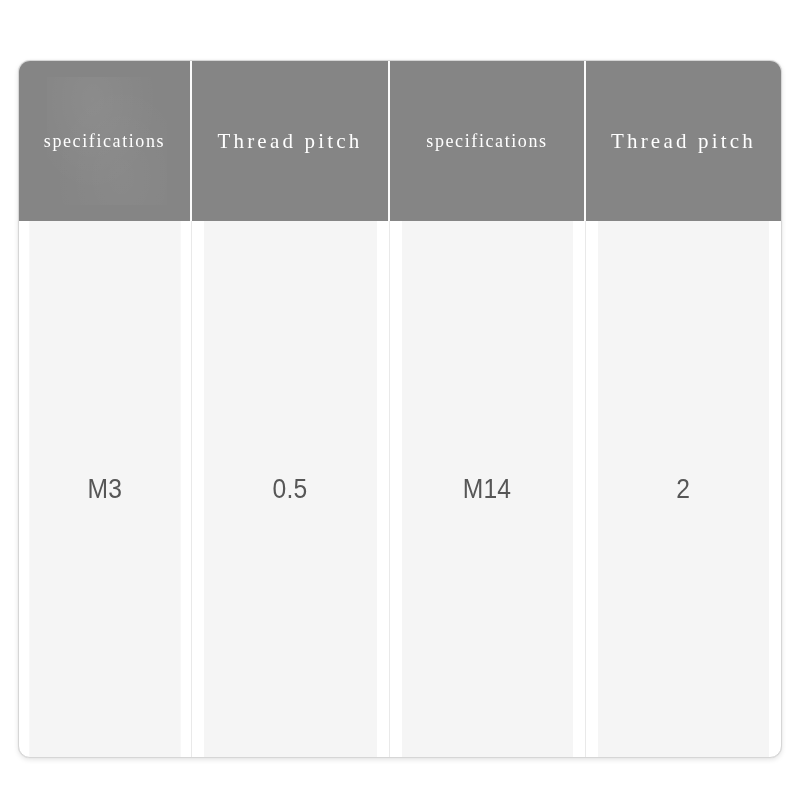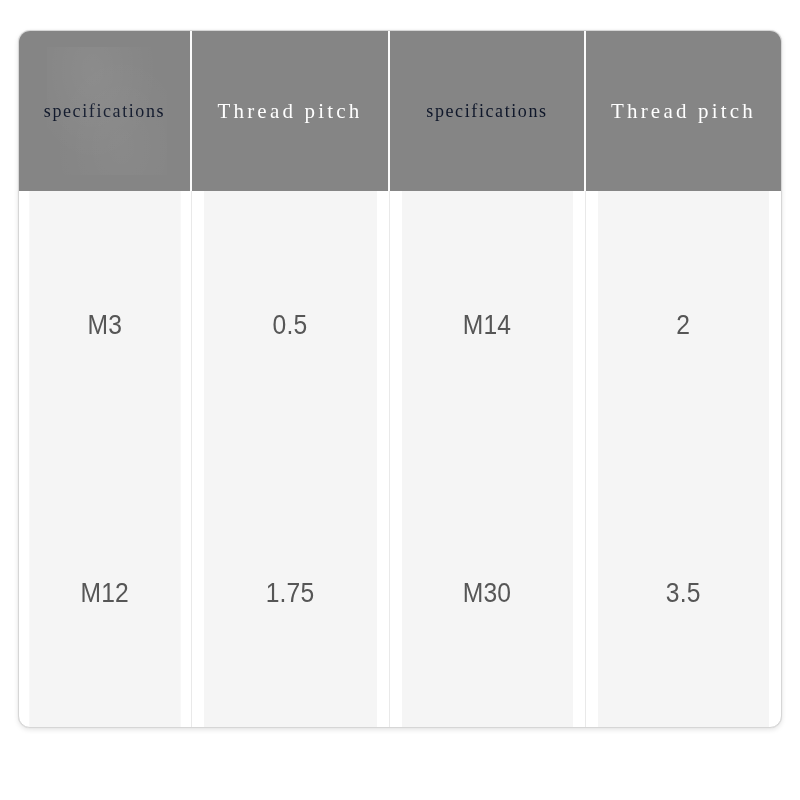--- a/index.html
+++ b/index.html
@@ -20,21 +20,21 @@
     position: relative;
     width: 800px;
     height: 800px;
     background: #ffffff;
   }
 
   
   .table-card {
     position: absolute;
     left: 18px;
-    top: 30px;
+    top: 60px;
     width: 764px;
     height: 698px;
     background: #ffffff;
     border: 1px solid #d6d6d6;
     border-radius: 12px;
     box-sizing: border-box;
     overflow: hidden;
     box-shadow: 0 2px 5px rgba(0,0,0,0.10), 0 0 1px rgba(0,0,0,0.12);
   }
 
@@ -61,21 +61,21 @@
     text-align: center;
     vertical-align: middle;
     font-weight: normal;
     font-family: "Liberation Serif", "DejaVu Serif", serif;
     border-right: 2px solid #fbfbfb;
     position: relative;
   }
   th:last-child { border-right: none; }
 
   th.th-spec {
-    color: #0f172a;
+    color: #ffffff;
     font-size: 18px;
     letter-spacing: 1.6px;
   }
   th.th-pitch {
     color: #ffffff;
     font-size: 21px;
     letter-spacing: 3.2px;
   }
 
   
@@ -141,22 +141,16 @@
           </th>
         </tr>
       </thead>
       <tbody id="table-body">
           <tr class="r-alt">
             <td>M3</td>
             <td>0.5</td>
             <td>M14</td>
             <td>2</td>
           </tr>
-          <tr class="r-alt">
-            <td>M12</td>
-            <td>1.75</td>
-            <td>M30</td>
-            <td>3.5</td>
-          </tr>
         </tbody>
     </table>
   </div>
 </div>
 
 </body></html>

